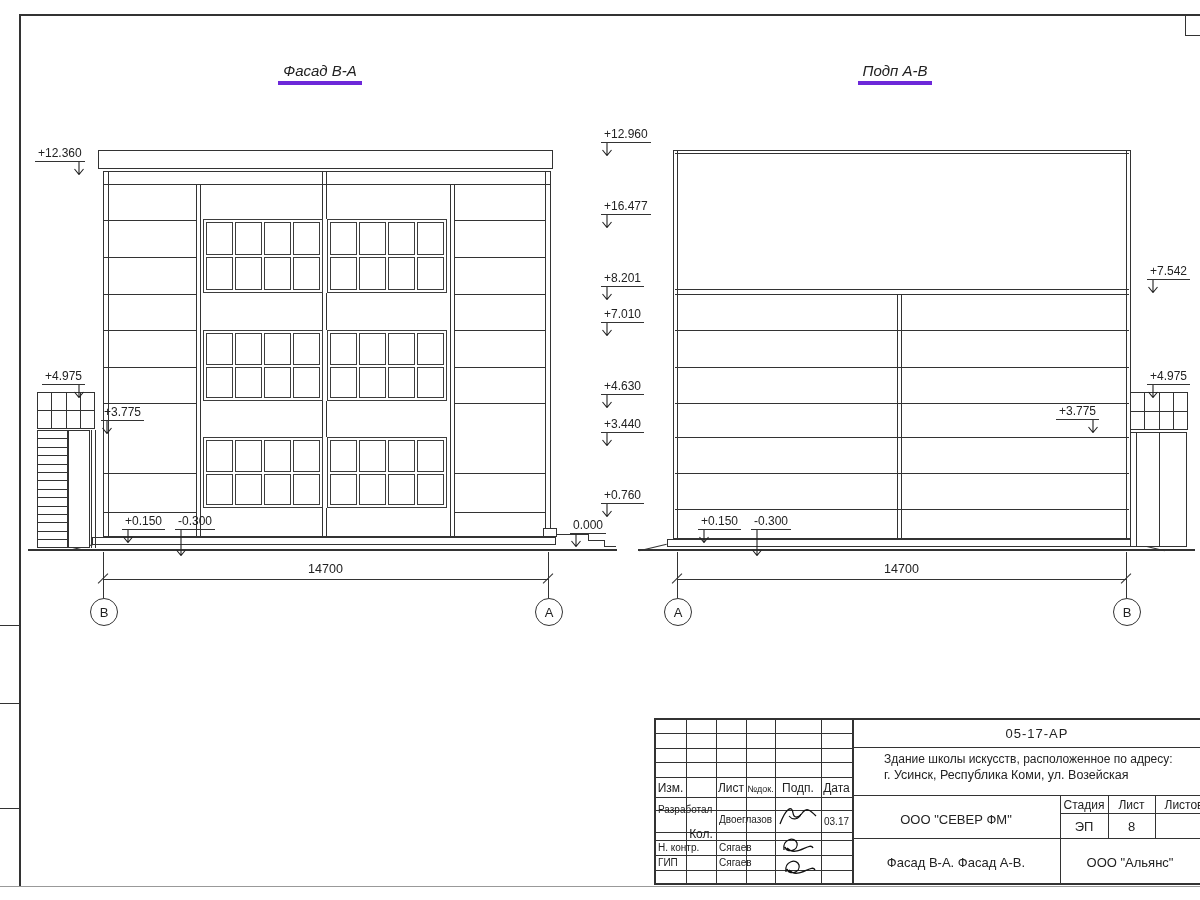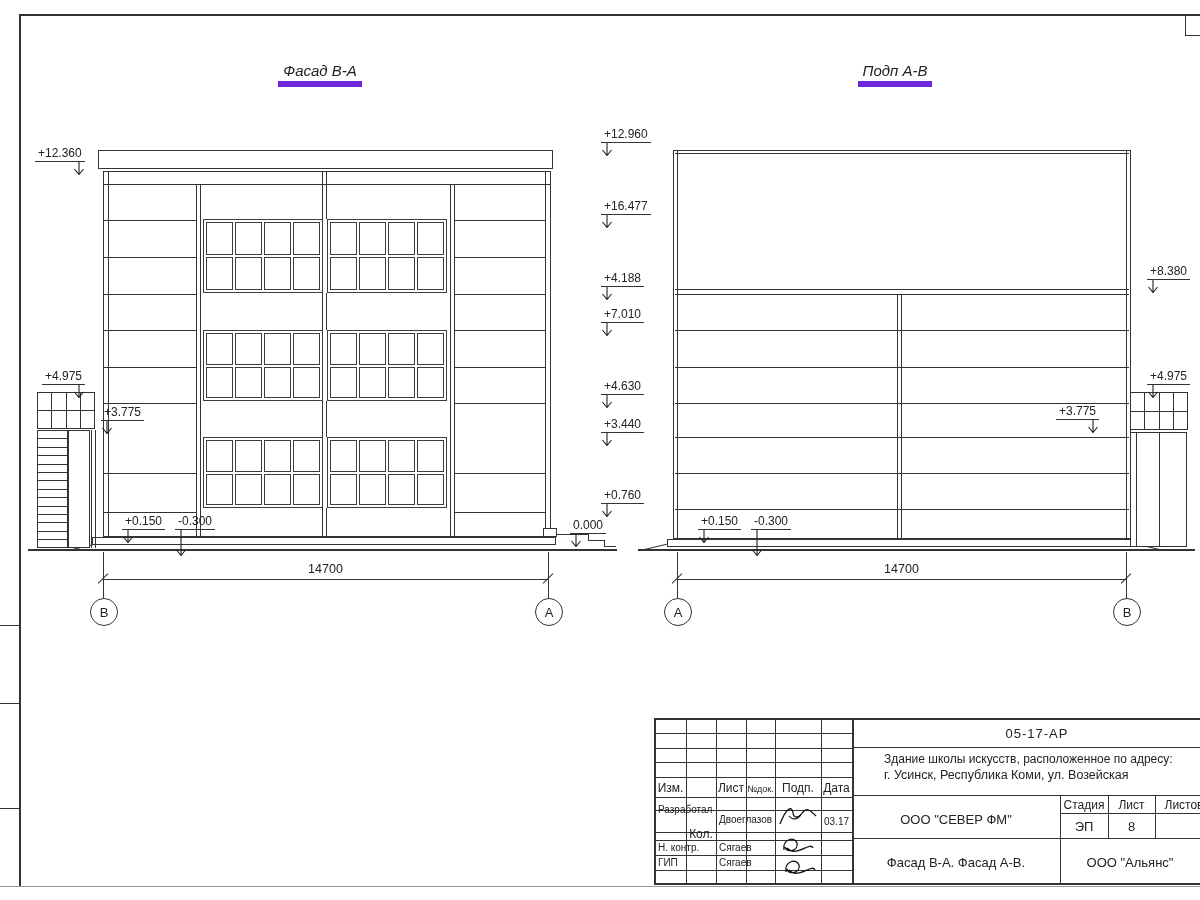--- a/index.html
+++ b/index.html
@@ -8,21 +8,21 @@
   .h {position:absolute;height:0;border-top:1px solid #333;}
   .h2{position:absolute;height:0;border-top:2px solid #333;}
   .hg{position:absolute;height:0;border-top:1px solid #999;}
   .v {position:absolute;width:0;border-left:1px solid #333;}
   .v2{position:absolute;width:0;border-left:2px solid #333;}
   .dv{position:absolute;width:3px;border-left:1px solid #333;border-right:1px solid #333;}
   .box{position:absolute;border:1px solid #333;background:#fff;box-sizing:border-box;}
   .txt{position:absolute;white-space:nowrap;}
   .c{text-align:center;}
   .ftitle{position:absolute;font-size:15px;font-style:italic;text-align:center;}
-  .ftitle span{border-bottom:6px solid #6d28d9;padding:0 5px 2px;}
+  .ftitle span{border-bottom:4px solid #6d28d9;padding:0 5px 2px;}
   .winband{position:absolute;display:flex;gap:4px;box-sizing:border-box;}
   .whalf{flex:1;border:1px solid #3d3d3d;padding:2px;display:grid;
          grid-template-columns:repeat(4,1fr);grid-template-rows:repeat(2,1fr);gap:2px;background:#fff;box-sizing:border-box;}
   .wcell{border:1px solid #3d3d3d;}
   .sgrid{position:absolute;border:1px solid #333;background:#333;display:grid;
          grid-template-columns:repeat(4,1fr);grid-template-rows:repeat(2,1fr);gap:1px;box-sizing:border-box;}
   .gcell{background:#fff;}
   .stripes{position:absolute;border:1px solid #333;box-sizing:border-box;
            background:repeating-linear-gradient(to bottom,#fff 0 7.4px,#333 7.4px 8.4px);}
   .elev{position:absolute;font-size:12px;}
@@ -278,21 +278,21 @@
         <path d="M6 0 L6 12 M1.5 7 L6 12.5 L10.5 7" fill="none" stroke="#222" stroke-width="1.1"></path>
       </svg>
   </div>
   <div class="elev a-left" style="left:601px;top:199px">
     <span class="lbl">+16.477</span>
     <svg width="12" height="13" viewBox="0 0 12 13">
         <path d="M6 0 L6 12 M1.5 7 L6 12.5 L10.5 7" fill="none" stroke="#222" stroke-width="1.1"></path>
       </svg>
   </div>
   <div class="elev a-left" style="left:601px;top:271px">
-    <span class="lbl">+4.188</span>
+    <span class="lbl">+8.201</span>
     <svg width="12" height="13" viewBox="0 0 12 13">
         <path d="M6 0 L6 12 M1.5 7 L6 12.5 L10.5 7" fill="none" stroke="#222" stroke-width="1.1"></path>
       </svg>
   </div>
   <div class="elev a-left" style="left:601px;top:307px">
     <span class="lbl">+7.010</span>
     <svg width="12" height="13" viewBox="0 0 12 13">
         <path d="M6 0 L6 12 M1.5 7 L6 12.5 L10.5 7" fill="none" stroke="#222" stroke-width="1.1"></path>
       </svg>
   </div>
@@ -309,21 +309,21 @@
       </svg>
   </div>
   <div class="elev a-left" style="left:601px;top:488px">
     <span class="lbl">+0.760</span>
     <svg width="12" height="13" viewBox="0 0 12 13">
         <path d="M6 0 L6 12 M1.5 7 L6 12.5 L10.5 7" fill="none" stroke="#222" stroke-width="1.1"></path>
       </svg>
   </div>
 
   <div class="elev a-left" style="left:1147px;top:264px">
-    <span class="lbl">+8.380</span>
+    <span class="lbl">+7.542</span>
     <svg width="12" height="13" viewBox="0 0 12 13">
         <path d="M6 0 L6 12 M1.5 7 L6 12.5 L10.5 7" fill="none" stroke="#222" stroke-width="1.1"></path>
       </svg>
   </div>
   <div class="elev a-left" style="left:1147px;top:369px">
     <span class="lbl">+4.975</span>
     <svg width="12" height="13" viewBox="0 0 12 13">
         <path d="M6 0 L6 12 M1.5 7 L6 12.5 L10.5 7" fill="none" stroke="#222" stroke-width="1.1"></path>
       </svg>
   </div>

